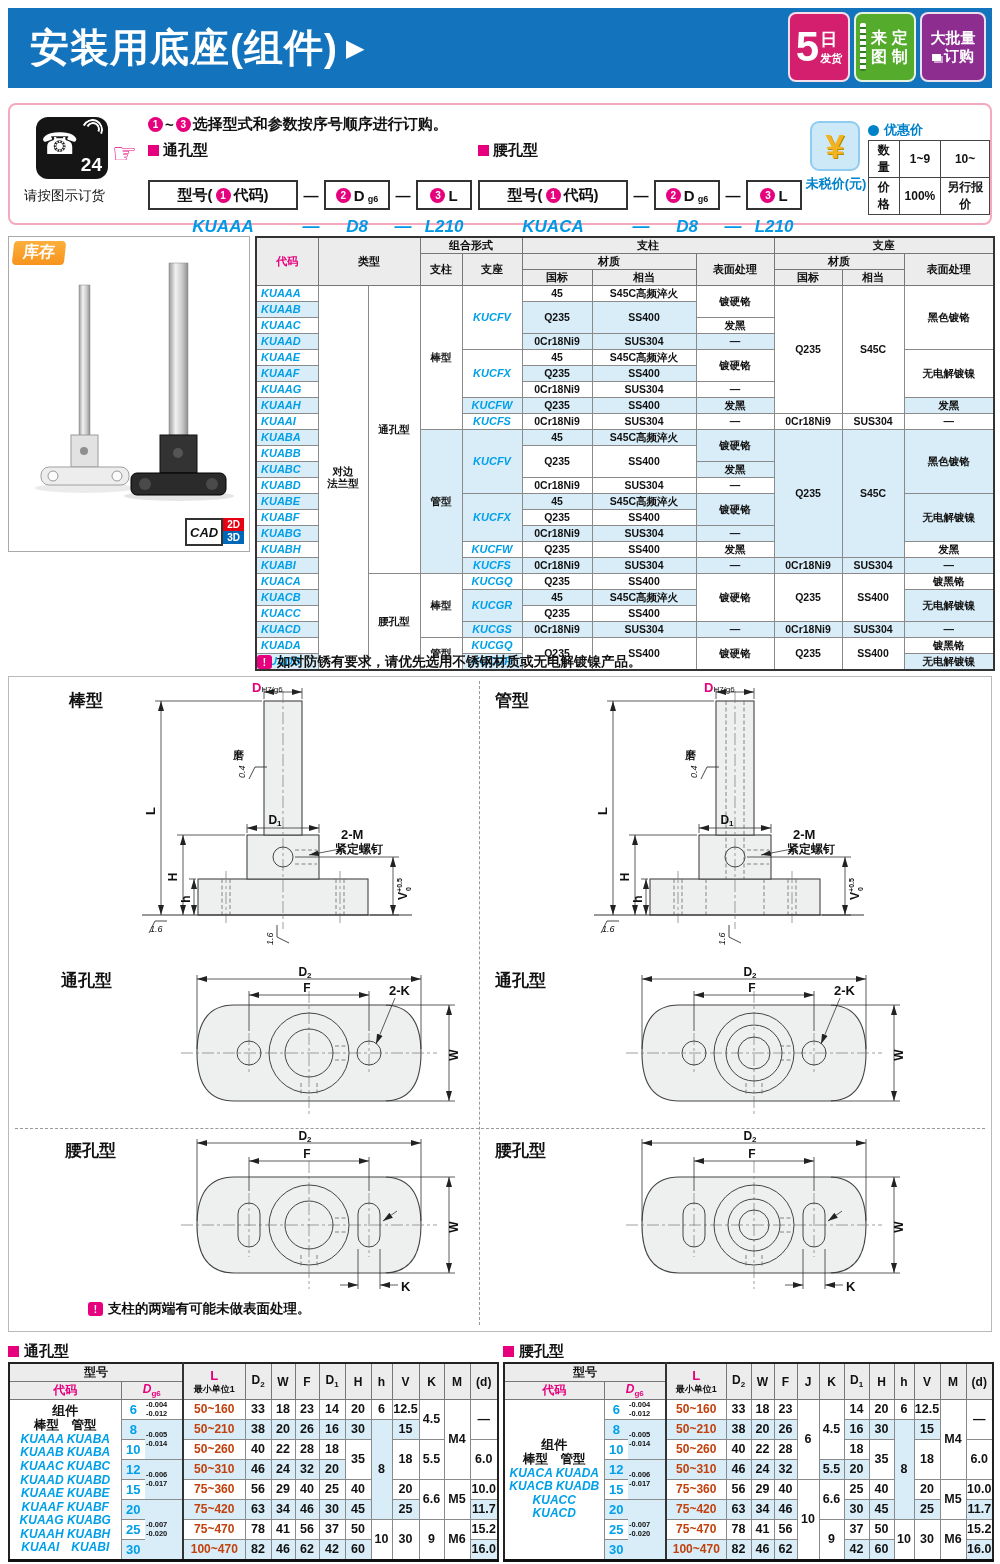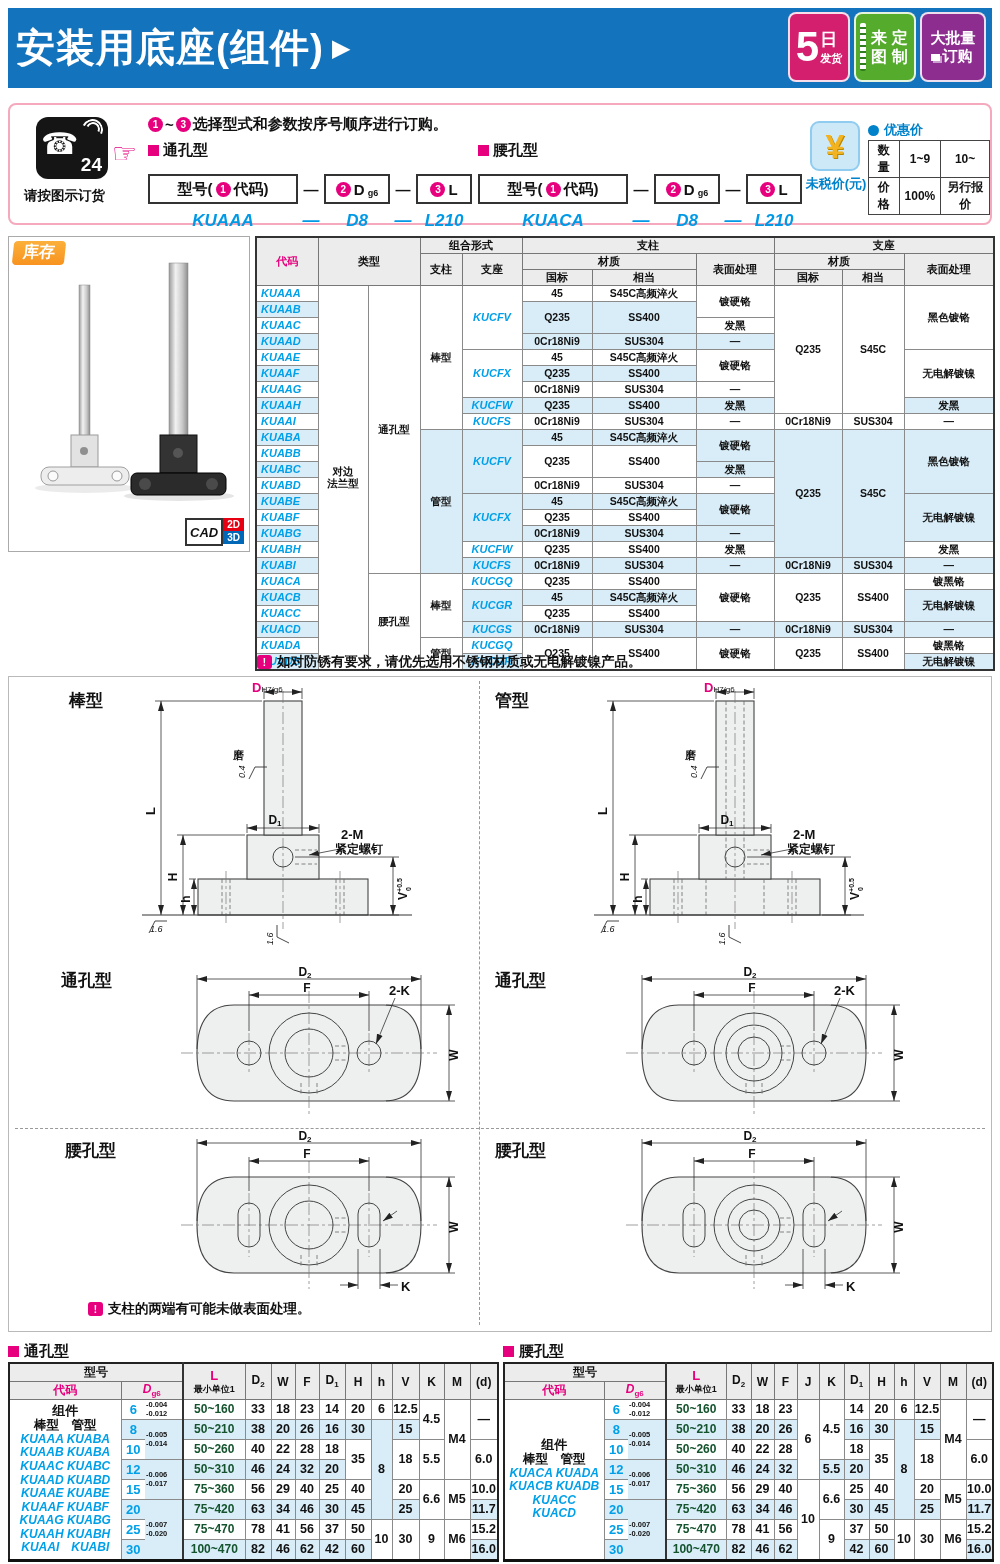--- a/index.html
+++ b/index.html
@@ -1,51 +1,51 @@
 <!DOCTYPE html>
 <html><head>
 <meta charset="utf-8">
 <style>
   html,body{margin:0;padding:0}
   body{width:1000px;height:1564px;position:relative;background:#fff;
        font-family:"Liberation Sans",sans-serif;color:#111;overflow:hidden}
   
   .hdr{position:absolute;left:8px;top:8px;width:984px;height:80px;background:#1374bd;display:flex;align-items:center}
-  .hdr-title{color:#fff;font-size:39px;font-weight:bold;margin-left:8px;letter-spacing:1px;white-space:nowrap}
+  .hdr-title{color:#fff;font-size:39px;font-weight:bold;margin-left:22px;letter-spacing:1px;white-space:nowrap}
   .hdr-arrow{color:#fff;font-size:24px;margin:0 8px}
   .hdr-sub{color:#fff;font-weight:bold;line-height:1.12}
   .hdr-sub .st{font-size:26px}.hdr-sub .sb{font-size:19px}
   .badges{position:absolute;right:6px;top:4px;display:flex;gap:4px}
   .badge{height:70px;border-radius:8px;border:2px solid rgba(255,255,255,.85);color:#fff;font-weight:bold;
          display:flex;align-items:center;justify-content:center;padding:0 4px;box-sizing:border-box}
   .b-pink{background:#d41f6e;width:62px}
   .b5{font-size:42px;line-height:1}.bcol{display:flex;flex-direction:column;margin-left:1px}
   .bday{font-size:17px}.bsm{font-size:11px}
   .b-green{background:#55ab2b;width:62px;gap:3px}
   .glines{display:flex;flex-direction:row;font-size:16px;text-align:center;line-height:1.2}
   .ruler{width:9px;height:48px;background:repeating-linear-gradient(#fff 0 4px,#2f7d1e 4px 6px);border-radius:2px}
   .b-purple{background:#8e2d90;width:66px}
-  .plines{display:flex;flex-direction:column;font-size:15px;text-align:left;line-height:1.2}
+  .plines{display:flex;flex-direction:column;font-size:15px;text-align:center;line-height:1.2}
   .cart{display:inline-block;width:9px;height:7px;background:#fff;margin-right:3px;box-shadow:2px 2px 0 #caa0cf}
   
   .order{position:absolute;left:8px;top:103px;width:984px;height:122px;border:2px solid #f4a9bd;border-radius:8px;background:#fff;box-sizing:border-box}
   .phone{position:absolute;left:26px;top:12px;width:72px;height:62px;background:#151515;border-radius:12px}
   .phone .pg{position:absolute;left:5px;top:12px;color:#fff;font-size:30px;line-height:1}
   .phone .p24{position:absolute;right:6px;bottom:3px;color:#fff;font-size:19px;font-weight:bold}
   .arc{position:absolute;border:2px solid #fff;border-radius:50%;border-bottom-color:transparent;border-left-color:transparent;transform:rotate(-20deg)}
   .arc1{width:10px;height:10px;right:8px;top:5px}.arc2{width:17px;height:17px;right:5px;top:2px}
-  .phone-label{position:absolute;left:14px;top:82px;font-weight:bold;font-size:13.5px}
+  .phone-label{position:absolute;left:14px;top:82px;font-weight:normal;font-size:13.5px}
   .hand{position:absolute;left:102px;top:32px;color:#e6007e;font-size:28px}
   .steps{position:absolute;left:138px;top:10px;font-weight:bold;font-size:15px;display:flex;align-items:center;gap:2px}
   .cnum{display:inline-flex;width:15px;height:15px;border-radius:50%;background:#e6007e;color:#fff;font-size:10px;font-weight:bold;align-items:center;justify-content:center;font-style:normal}
   .grp{position:absolute;top:36px}
   .g0{left:138px}.g1p{left:468px}
   .grp-title{display:flex;align-items:center;font-weight:bold;font-size:15px;gap:4px}
   .sq{width:11px;height:11px;background:#e6007e;display:inline-block}
-  .frow{display:flex;align-items:center;margin-top:14px;font-weight:bold}
+  .frow{display:flex;align-items:center;margin-top:20px;font-weight:bold}
   .fbox{border:2px solid #333;height:30px;display:flex;align-items:center;justify-content:center;font-size:15px;gap:3px;box-sizing:border-box;background:#fff}
   .fb1{width:150px}.fb2{width:66px}.fb3{width:56px}
   .fdash{width:26px;text-align:center;font-size:15px}
   .gsub{font-size:9px;align-self:flex-end;margin-bottom:4px}
   .exrow{display:flex;margin-top:7px;color:#0099e6;font-weight:bold;font-style:italic;font-size:17px}
   .exrow span{text-align:center}
   .ex1{width:150px}.exd{width:26px}.ex2{width:66px}.ex3{width:56px}
   .price-icon{position:absolute;left:800px;top:16px;width:46px;height:46px;background:#cde9f8;border:2px solid #8fccf0;border-radius:9px;
       color:#f3b220;font-size:34px;font-weight:bold;display:flex;align-items:center;justify-content:center;text-shadow:1px 1px 0 #b98a00}
   .tax{position:absolute;left:786px;top:70px;color:#0082ca;font-weight:bold;font-size:13px;width:80px;text-align:center}
@@ -94,21 +94,21 @@
   .mgf{fill:#e6007e}
   
   .spec{position:absolute;top:1342px;width:489px}
   #spec-left{left:8px}#spec-right{left:503px}
   .spec-title{display:flex;align-items:center;gap:5px;font-weight:bold;font-size:15px;height:18px}
   .spec table{margin-top:2px;border-collapse:collapse;table-layout:fixed;width:489px;border:2px solid #222;border-bottom:3px solid #111}
   .spec th{background:#ececec;border:1px solid #777;font-size:12px;font-weight:bold;height:15px;padding:0}
   .spec td{border:1px solid #8a8a8a;font-size:12.5px;font-weight:bold;text-align:center;height:19px;padding:0;line-height:1.05}
   .spec tbody tr:nth-child(even){background:#d9edf8}
   .spec .sz{color:#00a0e9;font-size:13px}
-  .spec .bl{color:#14532d;font-size:12px}
+  .spec .bl{color:#c2410c;font-size:12px}
   .spec .lth{border-left:2px solid #333}
   .spec .to{font-size:7.5px;font-weight:bold;line-height:1.1;text-align:left;padding-left:1px;border-left:none}
   .spec .szc{border-right:none}
   .spec .modcell{vertical-align:middle}
   .modcell .g1{font-size:13px}
   .modcell .g2{font-size:12.5px;margin:1px 0}
   .modcell .co{color:#00a0e9;font-style:italic;font-size:12px;line-height:1.13;white-space:pre}
   .lm{color:#e6007e;font-size:13px}
   .ls{font-size:9px;font-weight:bold}
   .dm{color:#e6007e;font-style:italic}

